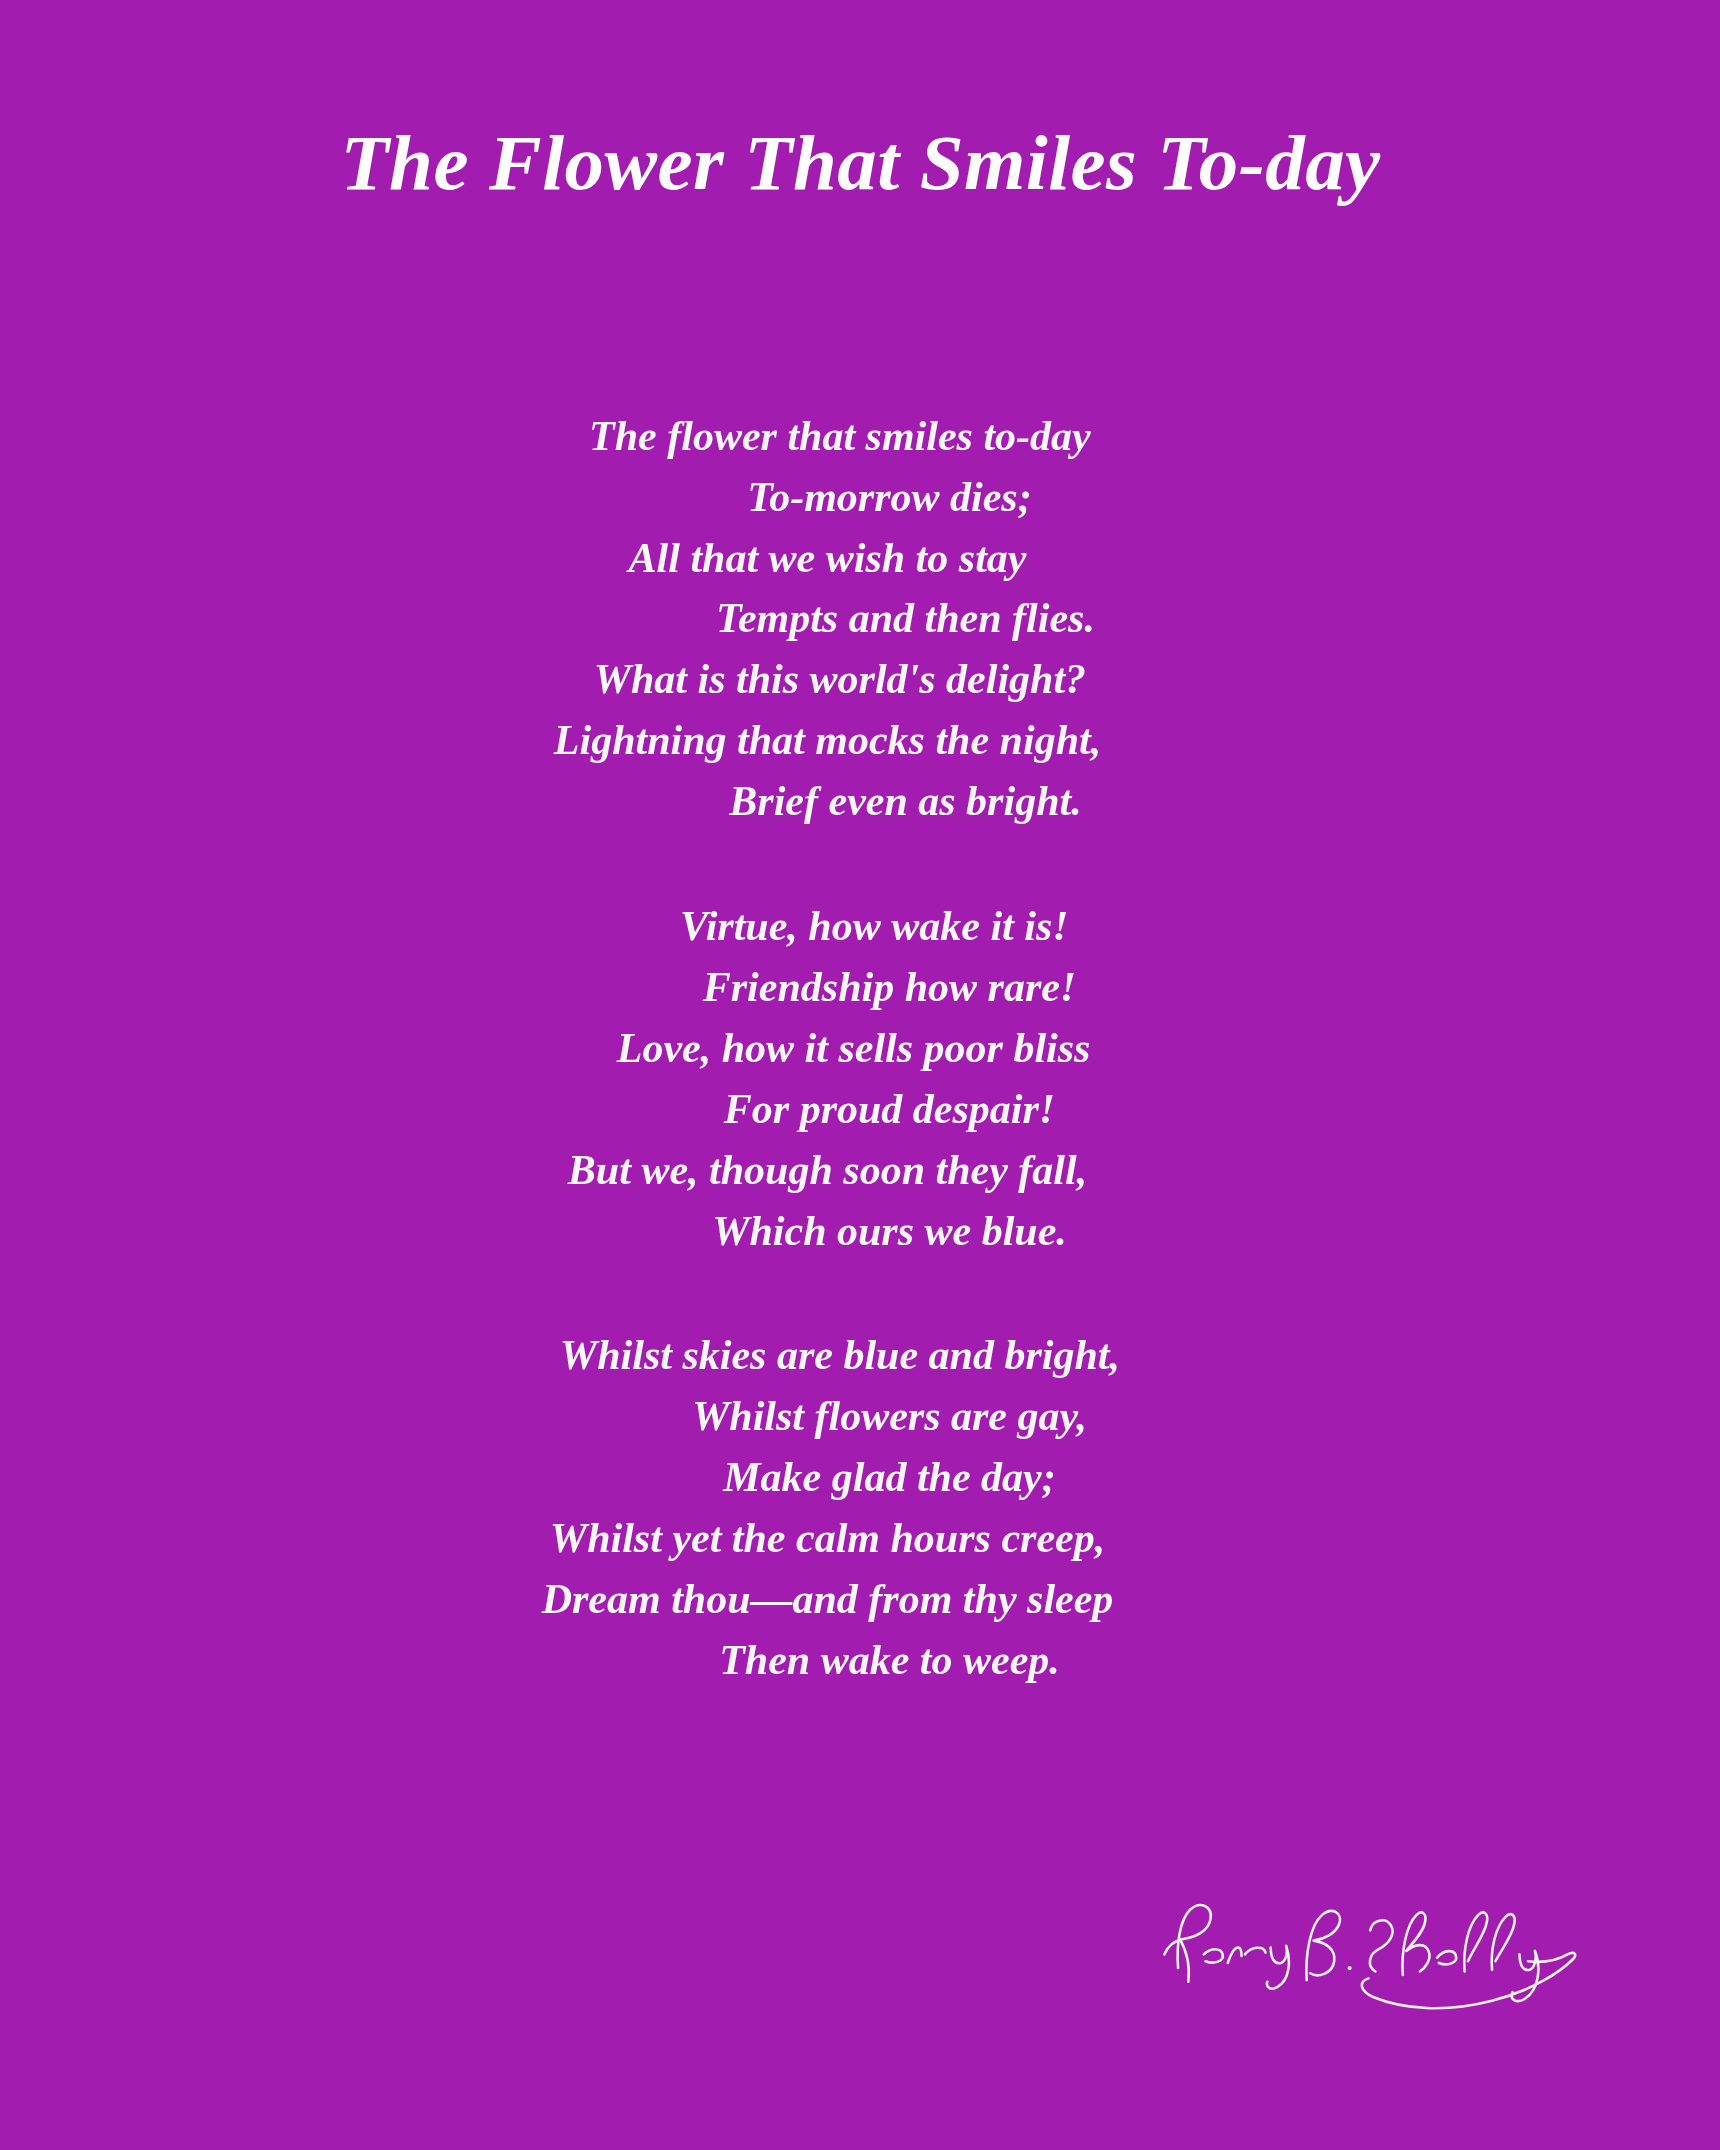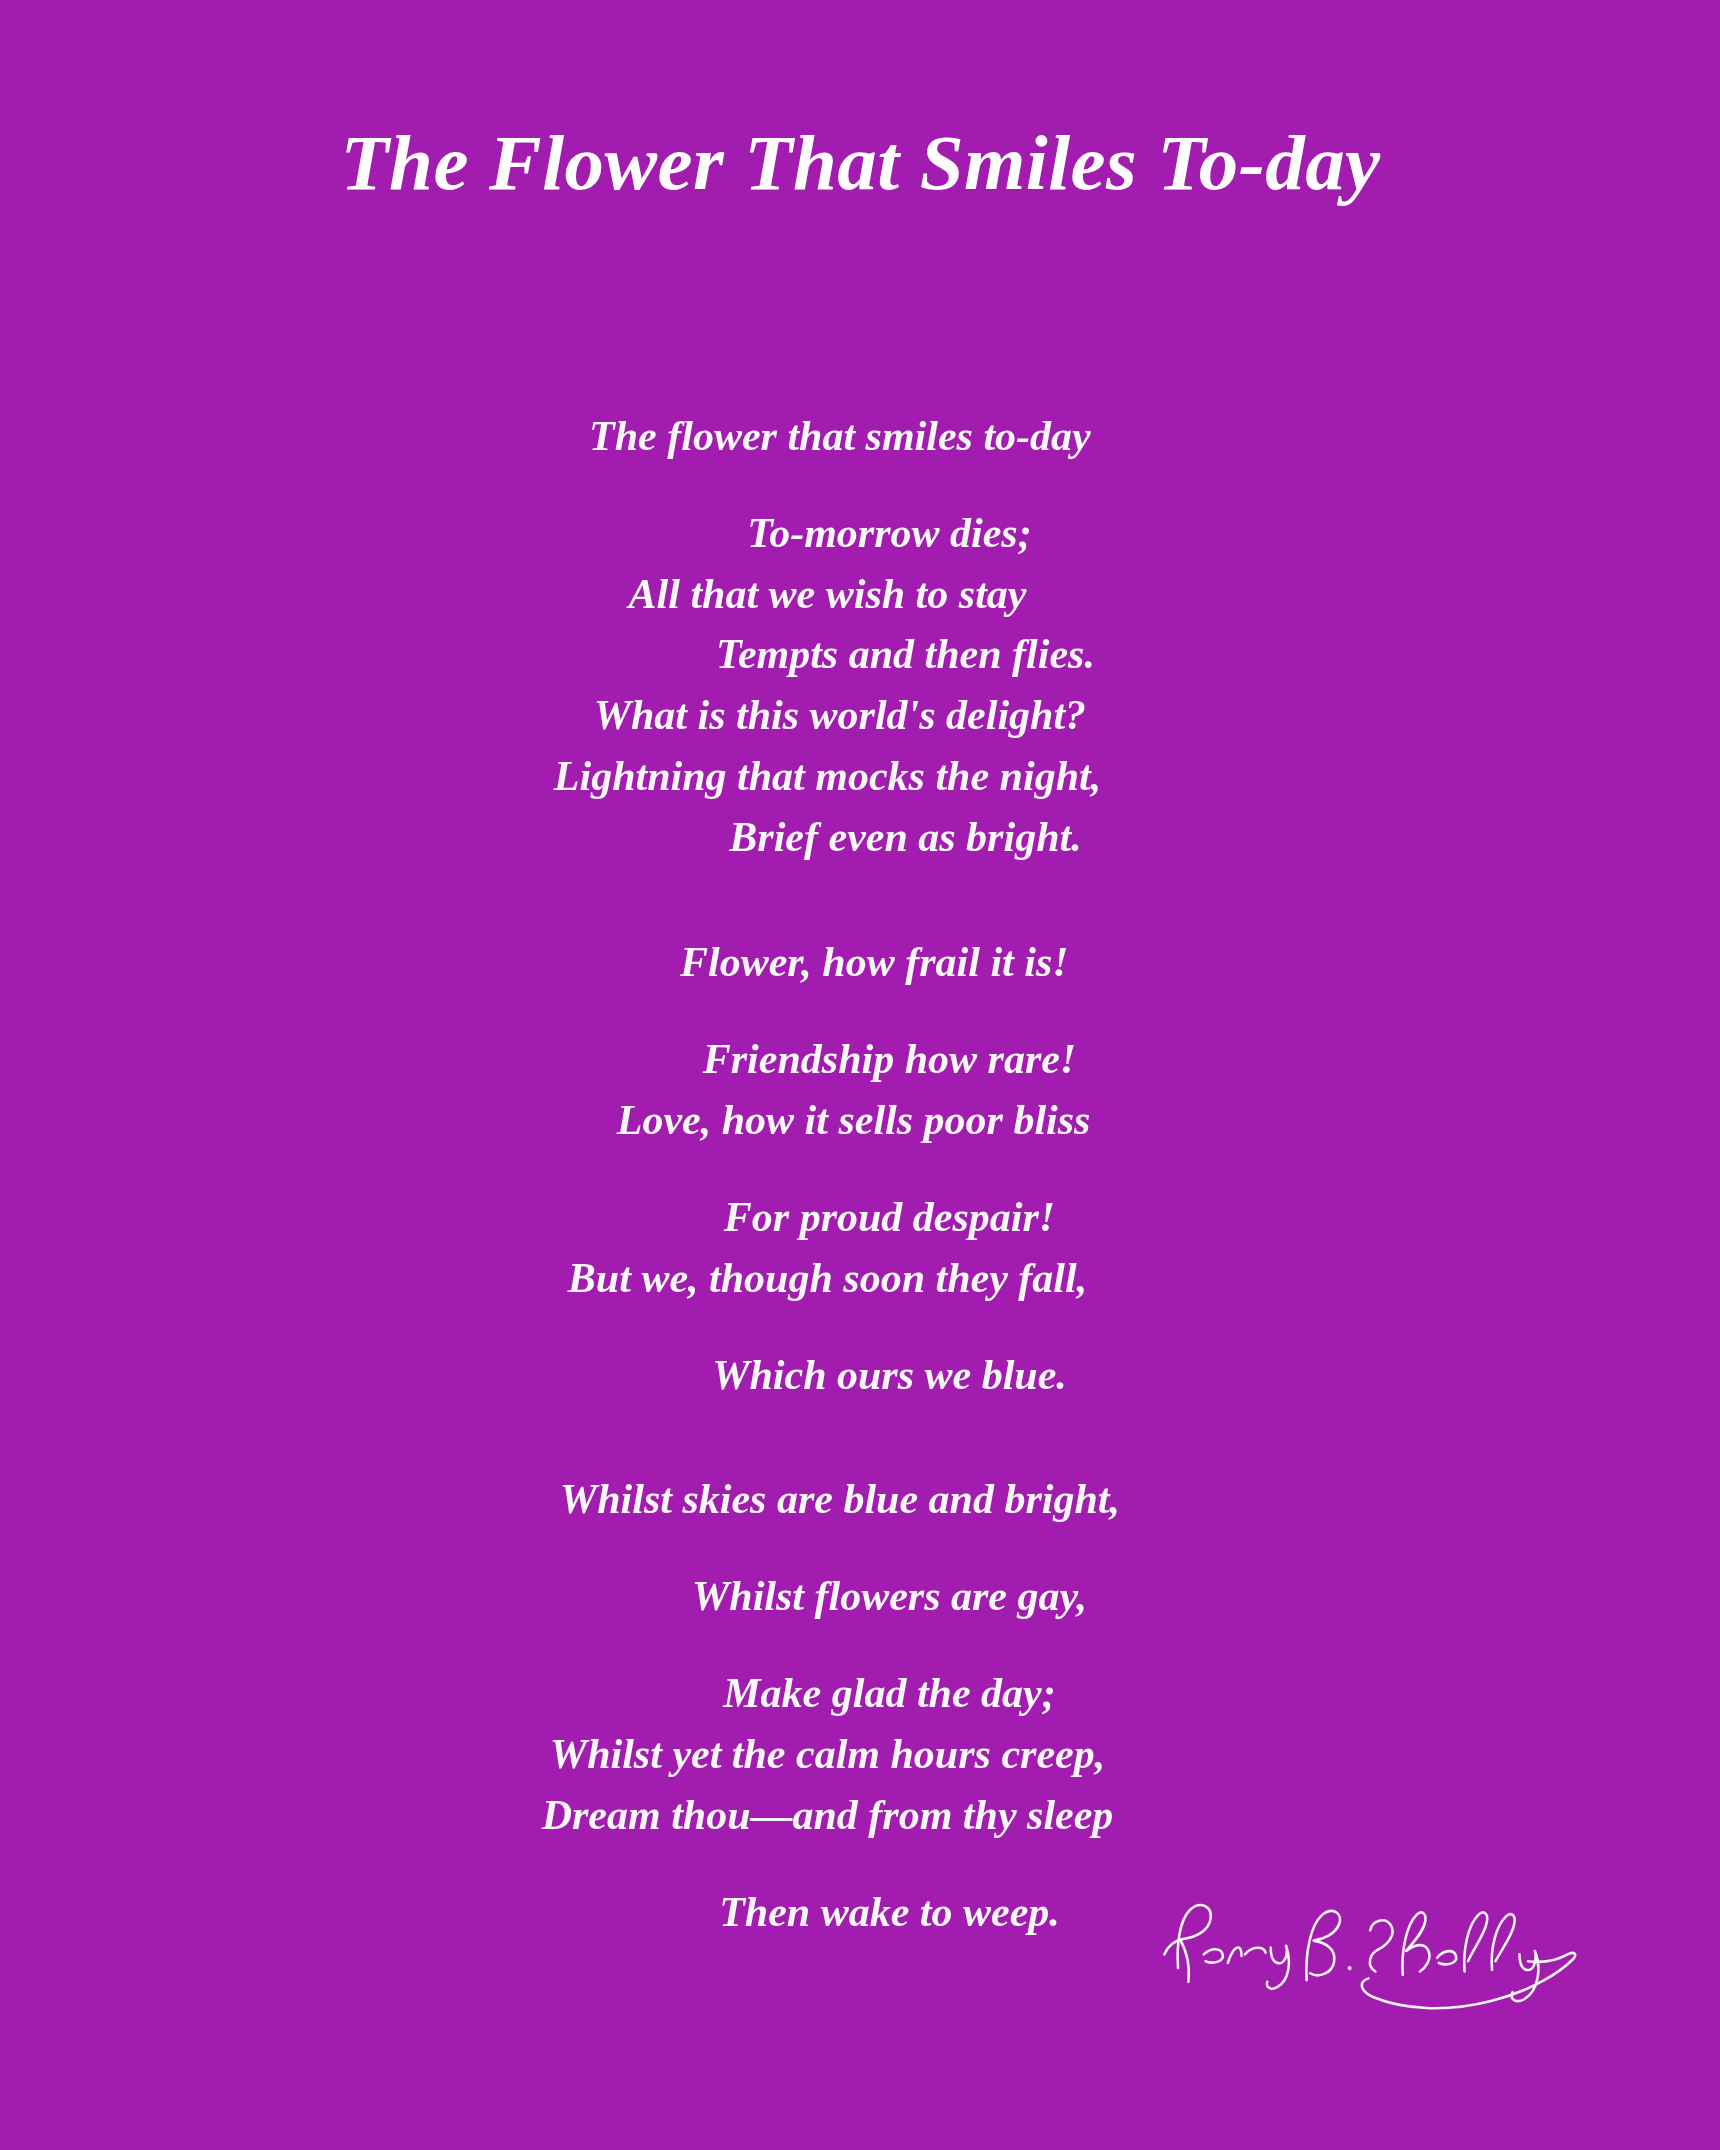--- a/index.html
+++ b/index.html
@@ -50,21 +50,21 @@
     font-weight: bold;
     font-style: italic;
     line-height: 1.45;
     color: #f7f7f7;
     white-space: nowrap;
   }
   
   .ind-a { transform: translateX(-20.6px); }
   .ind-b { transform: translateX(-33px); }
   .ind-c { transform: translateX(13.8px); }
-  .ind-d { transform: translateX(29px); margin-top: 36px; }
+  .ind-d { transform: translateX(29px); }
   .ind-e { transform: translateX(-6.9px); }
   .ind-f { transform: translateX(45px); }
 
   .signature-wrap {
     position: absolute;
     right: 129px;
     bottom: 116px;
     width: 447px;
     height: 163px;
   }
@@ -87,21 +87,21 @@
       <div class="line ind-a">The flower that smiles to-day</div>
       <div class="line ind-d">To-morrow dies;</div>
       <div class="line ind-b">All that we wish to stay</div>
       <div class="line ind-f">Tempts and then flies.</div>
       <div class="line ind-a">What is this world's delight?</div>
       <div class="line ind-b">Lightning that mocks the night,</div>
       <div class="line ind-f">Brief even as bright.</div>
     </div>
 
     <div class="stanza">
-      <div class="line ind-c">Flower, how frail it is!</div>
+      <div class="line ind-c">Virtue, how wake it is!</div>
       <div class="line ind-d">Friendship how rare!</div>
       <div class="line ind-e">Love, how it sells poor bliss</div>
       <div class="line ind-d">For proud despair!</div>
       <div class="line ind-b">But we, though soon they fall,</div>
       <div class="line ind-d">Which ours we blue.</div>
     </div>
 
     <div class="stanza">
       <div class="line ind-a">Whilst skies are blue and bright,</div>
       <div class="line ind-d">Whilst flowers are gay,</div>

